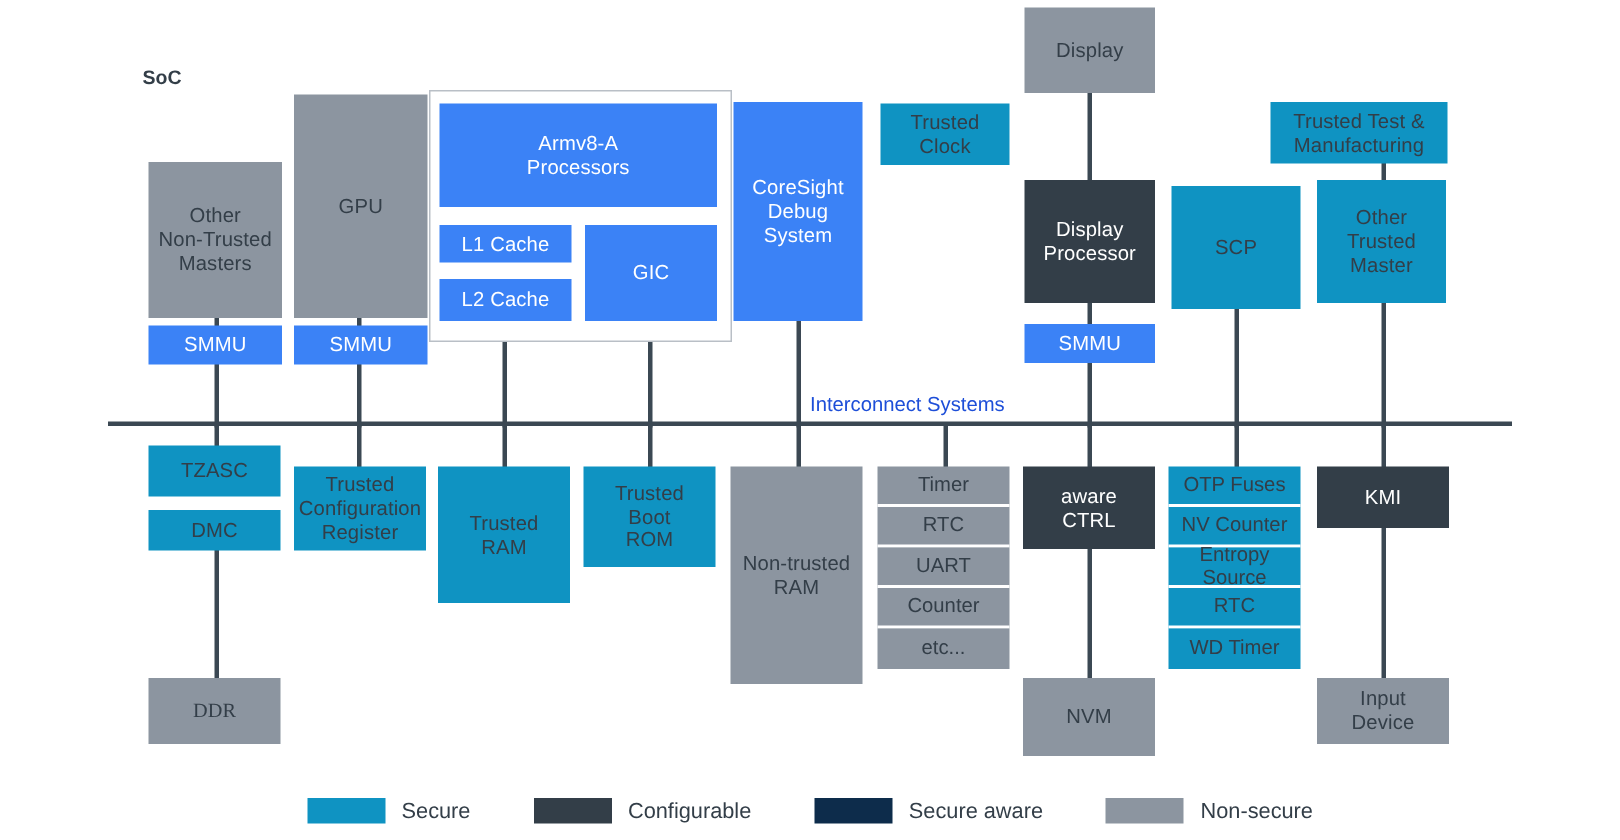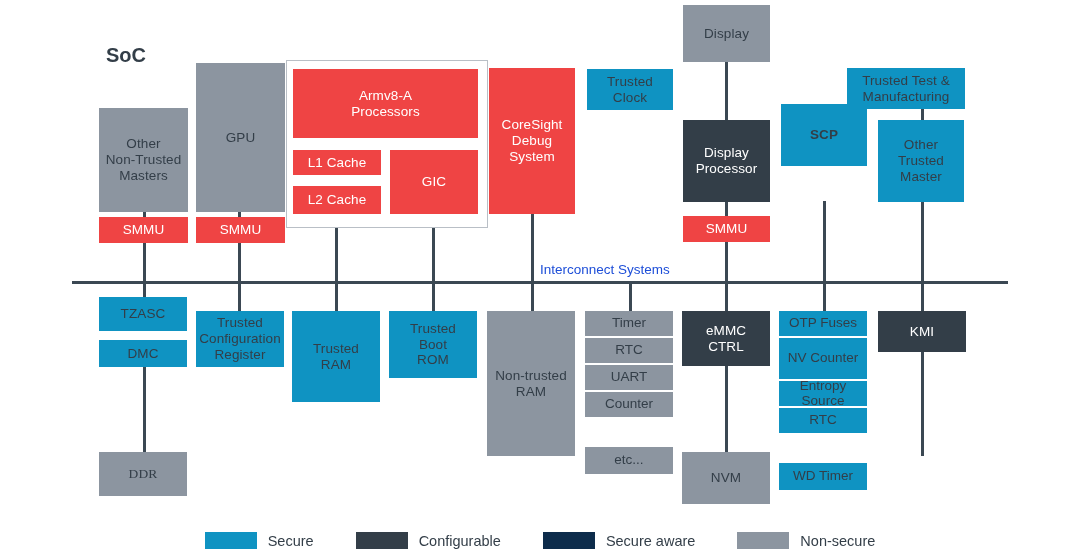--- a/index.html
+++ b/index.html
@@ -31,21 +31,21 @@
     line-height: 1.18;
     font-size: 13.5px;
     letter-spacing: .1px;
     padding: 2px 3px;
     z-index: 3;
   }
   .blk span { display: block; }
 
   
   .c-secure       { background: #0f93c2; color: #333e48; }
-  .c-secure-aware { background: #ef4444; color: #ffffff; }
+  .c-secure-aware { background: #3b82f6; color: #ffffff; }
   .c-configurable { background: #333e48; color: #ffffff; }
   .c-nonsecure    { background: #8c95a0; color: #333e48; }
 
   
   .wire {
     position: absolute;
     background: #3b4853;
     z-index: 1;
   }
   .wire.v { width: 3px; }
@@ -79,23 +79,23 @@
     height: 168px;
     border: 1.6px solid #b9bfc6;
     background: #ffffff;
     box-sizing: border-box;
     z-index: 2;
   }
 
   
   #soc-title {
     position: absolute;
-    left: 106px;
+    left: 95px;
     top: 44px;
-    font-size: 20px;
+    font-size: 13px;
     font-weight: bold;
     color: #333e48;
     z-index: 5;
   }
 
   
   .stack {
     position: absolute;
     display: flex;
     flex-direction: column;
@@ -104,21 +104,21 @@
   .stack .cell {
     box-sizing: border-box;
     display: flex;
     align-items: center;
     justify-content: center;
     text-align: center;
     font-size: 13.5px;
     line-height: 1.05;
     border-bottom: 2px solid #ffffff;
   }
-  .stack .cell:last-child { border-bottom: none; margin-top: 28px; }
+  .stack .cell:last-child { border-bottom: none; }
 
   
   #legend {
     position: absolute;
     left: 0;
     top: 532px;
     width: 1080px;
     display: flex;
     justify-content: center;
     align-items: center;
@@ -236,21 +236,21 @@
 
   <div class="blk c-configurable" style="left:683px; top:120px; width:87px; height:82px;">
     <span>
       <span>Display</span>
       <span>Processor</span>
     </span>
   </div>
 
   <div class="blk c-secure-aware" style="left:683px; top:216px; width:87px; height:26px;">SMMU</div>
 
-  <div class="blk c-secure" style="left:781px; top:104px; width:86px; height:62px;font-weight:bold;">SCP</div>
+  <div class="blk c-secure" style="left:781px; top:124px; width:86px; height:82px;">SCP</div>
 
   <div class="blk c-secure" style="left:847px; top:68px; width:118px; height:41px;">
     <span>
       <span>Trusted Test &amp;</span>
       <span>Manufacturing</span>
     </span>
   </div>
 
   <div class="blk c-secure" style="left:878px; top:120px; width:86px; height:82px;">
     <span>
@@ -299,42 +299,48 @@
   <div class="stack" id="peripheral-stack" style="left:585px; top:311px; width:88px;">
     <div class="cell c-nonsecure" style="height:27px;">Timer</div>
     <div class="cell c-nonsecure" style="height:27px;">RTC</div>
     <div class="cell c-nonsecure" style="height:27px;">UART</div>
     <div class="cell c-nonsecure" style="height:27px;">Counter</div>
     <div class="cell c-nonsecure" style="height:27px;">etc...</div>
   </div>
 
   <div class="blk c-configurable" style="left:682px; top:311px; width:88px; height:55px;">
     <span>
-      <span>eMMC</span>
+      <span>aware</span>
       <span>CTRL</span>
     </span>
   </div>
 
   <div class="blk c-nonsecure" style="left:682px; top:452px; width:88px; height:52px;">NVM</div>
 
   <div class="stack" id="secure-peripheral-stack" style="left:779px; top:311px; width:88px;">
     <div class="cell c-secure" style="height:27px;">OTP Fuses</div>
-    <div class="cell c-secure" style="height:43px;">NV Counter</div>
+    <div class="cell c-secure" style="height:27px;">NV Counter</div>
     <div class="cell c-secure" style="height:27px;">
       <span>
         <span>Entropy</span>
         <span>Source</span>
       </span>
     </div>
     <div class="cell c-secure" style="height:27px;">RTC</div>
     <div class="cell c-secure" style="height:27px;">WD Timer</div>
   </div>
 
   <div class="blk c-configurable" style="left:878px; top:311px; width:88px; height:41px;">KMI</div>
 
+  <div class="blk c-nonsecure" style="left:878px; top:452px; width:88px; height:44px;">
+    <span>
+      <span>Input</span>
+      <span>Device</span>
+    </span>
+  </div>
 
   <div id="legend">
     <div class="legend-item">
       <div class="legend-swatch" style="background: rgb(15, 147, 194);"></div>
       <div class="legend-label">Secure</div>
     </div>
     <div class="legend-item">
       <div class="legend-swatch" style="background: rgb(51, 62, 72);"></div>
       <div class="legend-label">Configurable</div>
     </div>

